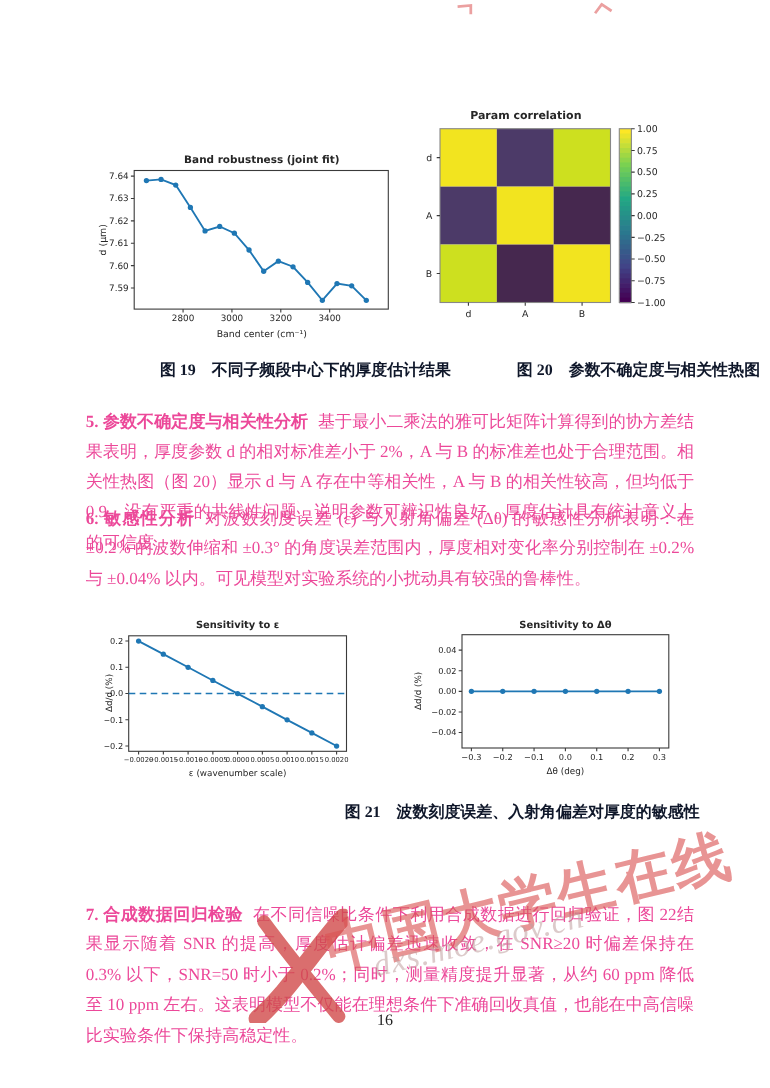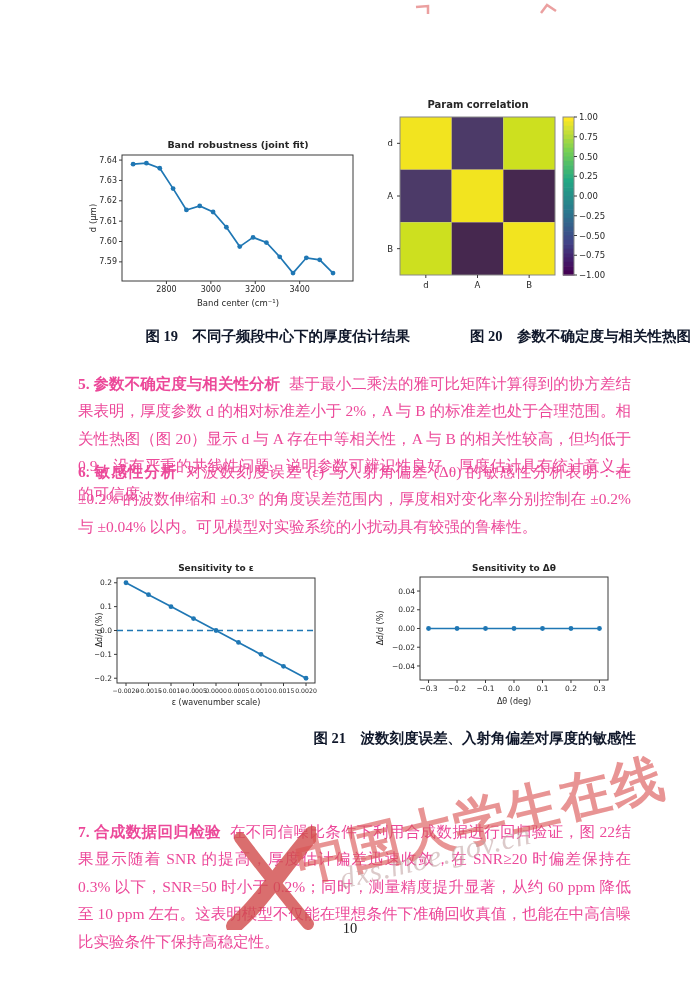--- a/index.html
+++ b/index.html
@@ -257,15 +257,15 @@
     <svg width="20" height="13" viewBox="0 0 20 13">
       <path class="wm-stroke" d="M2 4 L14 3 L14 11" fill="none" stroke-width="2.5" stroke="#db5353"></path>
     </svg>
   </div>
   <div class="wm-frag" style="left:539px;top:2px;">
     <svg width="20" height="13" viewBox="0 0 20 13">
       <path class="wm-stroke" d="M2 10 L8 2 L17 8" fill="none" stroke-width="2.5" stroke="#db5353"></path>
     </svg>
   </div>
 
-  <div class="pageno">10</div>
+  <div class="pageno">16</div>
 
 </div>
 
 </body></html>

